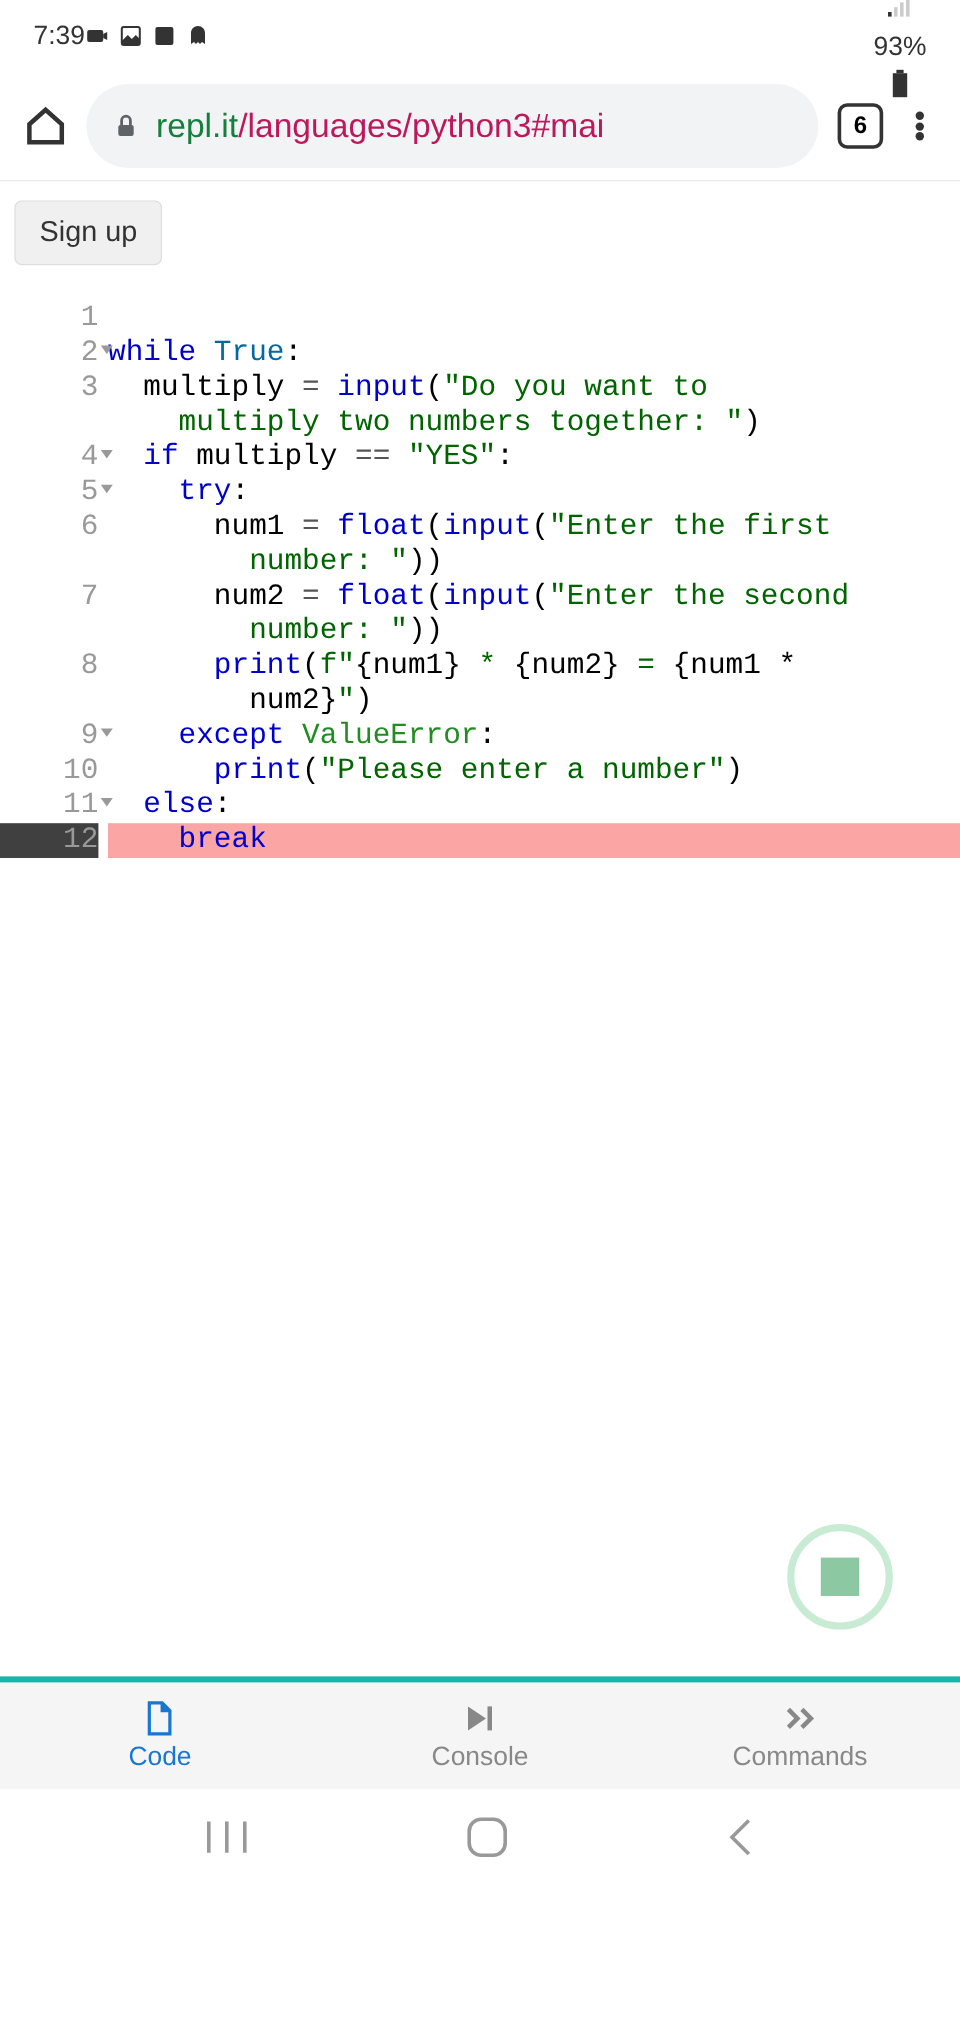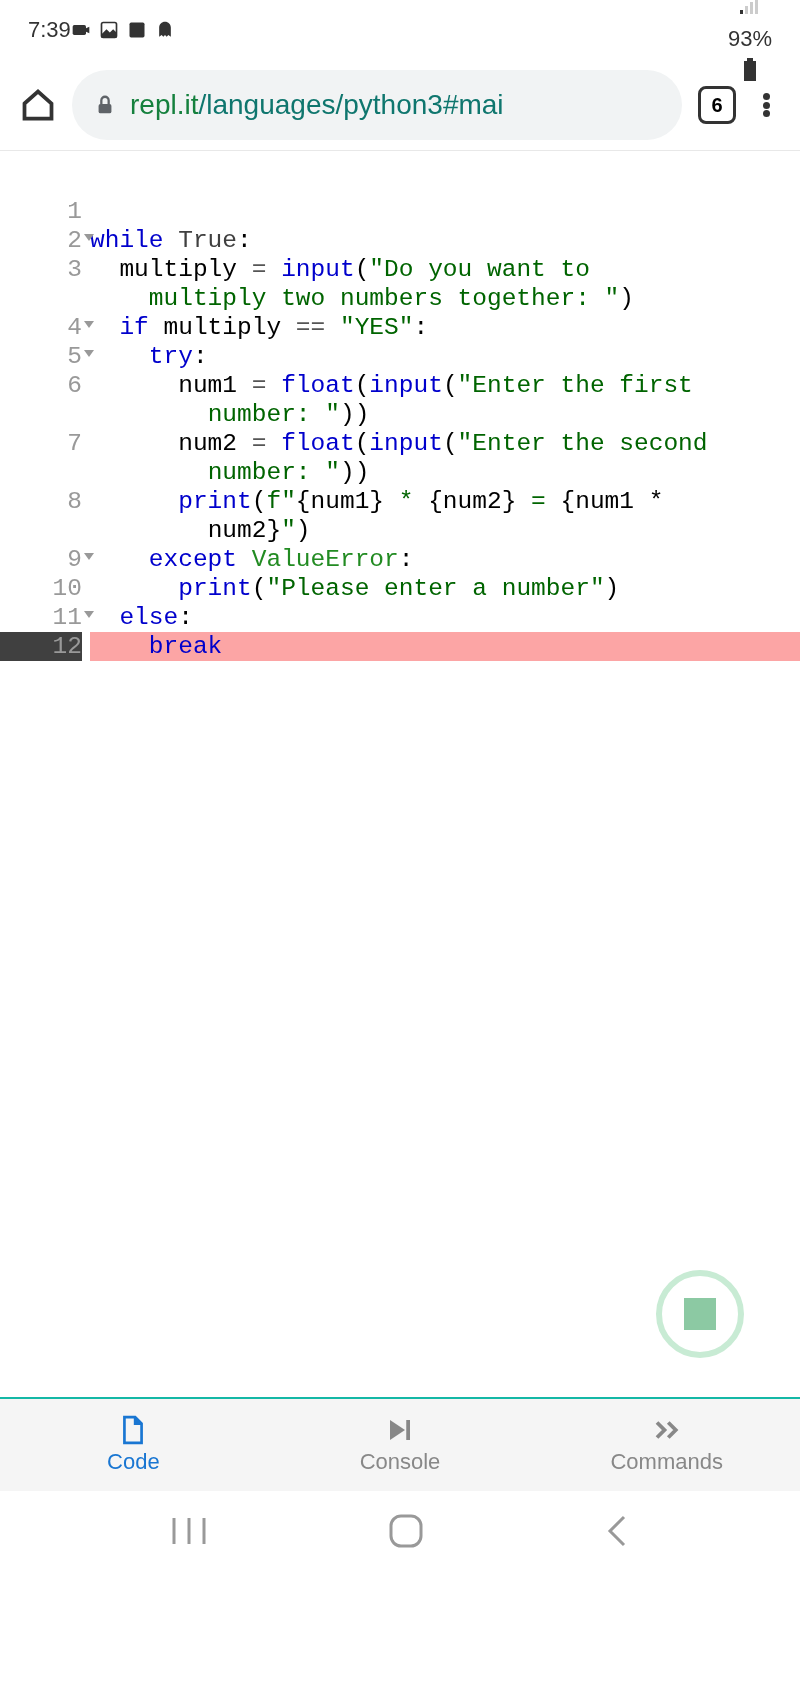--- a/index.html
+++ b/index.html
@@ -13,21 +13,21 @@
     .status-right { display: flex; align-items: center; gap: 6px; font-size: 22px; color: #333; flex-direction: column; }
     .tiny-icon { width: 20px; height: 20px; fill: #333; }
     
     
     .browser-bar { display: flex; align-items: center; gap: 16px; padding: 10px 20px; height: 90px; }
     .home-icon { width: 36px; height: 36px; }
     .url-bar { flex: 1; background: #f1f3f4; border-radius: 36px; display: flex; align-items: center; padding: 0 22px; height: 70px; gap: 14px; }
     .lock-icon { width: 22px; height: 22px; }
     .url-text { font-size: 28px; color: #333; white-space: nowrap; overflow: hidden; }
     .url-domain { color: #15803d; }
-    .url-path { color: #0f766e; }
+    .url-path { color: #be185d; }
     .tab-count { width: 38px; height: 38px; border: 3px solid #333; border-radius: 8px; display: flex; align-items: center; justify-content: center; font-size: 20px; font-weight: bold; }
     .more-icon { width: 28px; height: 28px; display: flex; flex-direction: column; justify-content: space-between; align-items: center; padding: 2px 0; }
     .more-dot { width: 7px; height: 7px; background: #333; border-radius: 50%; }
     
     
     .repl-header { display: flex; align-items: center; justify-content: space-between; padding: 16px 20px 16px 12px; border-top: 1px solid #e8e8e8; }
     .repl-brand { display: flex; align-items: center; gap: 0px; }
     .repl-logo { width: 72px; height: 72px; }
     .repl-title { font-size: 28px; color: #555; }
     .sign-up { background: #f0f0f0; border: 1px solid #ddd; border-radius: 6px; padding: 12px 20px; font-size: 24px; color: #333; }
@@ -43,32 +43,32 @@
     
     
     .editor { display: flex; font-family: 'Courier New', monospace; font-size: 24.5px; line-height: 29px; }
     .gutter { width: 90px; text-align: right; color: #999; padding-right: 8px; user-select: none; }
     .gutter-line { position: relative; height: 29px; }
     .fold-marker { position: absolute; right: -12px; top: 8px; border-left: 5px solid transparent; border-right: 5px solid transparent; border-top: 7px solid #999; }
     .code { flex: 1; white-space: pre; overflow: hidden; }
     .code-line { height: 29px; }
     .hl { background: #fca5a5; }
     .kw { color: #0000cc; }
-    .lit { color: #404040; }
+    .lit { color: #0369a1; }
     .nm { color: #228b22; }
     .fn { color: #0000cc; }
     .str { color: #006400; }
     .op { color: #555; }
     
     
     .stop-btn { position: absolute; right: 56px; top: 1270px; width: 88px; height: 88px; border-radius: 50%; background: #fff; border: 6px solid #c8ebd4; display: flex; align-items: center; justify-content: center; }
     .stop-square { width: 32px; height: 32px; background: #8cc9a3; }
     
     
-    .bottom-tabs { position: absolute; top: 1397px; left: 0; right: 0; display: flex; background: #f5f5f5; border-top: 2px solid #14b8a6; height: 94px; }
+    .bottom-tabs { position: absolute; top: 1397px; left: 0; right: 0; display: flex; background: #f5f5f5; border-top: 5px solid #14b8a6; height: 94px; }
     .btab { flex: 1; display: flex; flex-direction: column; align-items: center; justify-content: center; gap: 4px; font-size: 22px; color: #888; }
     .btab.active { color: #1976d2; }
     .btab-icon { width: 30px; height: 30px; }
     
     
     .android-nav { position: absolute; top: 1491px; left: 0; right: 0; height: 80px; display: flex; align-items: center; justify-content: space-around; padding: 0 80px; }
     .nav-icon { color: #888; }
   </style>
 </head>
 <body>
@@ -130,20 +130,21 @@
     <span>6</span>
   </div>
   <div class="more-icon">
     <div class="more-dot"></div>
       <div class="more-dot"></div>
       <div class="more-dot"></div>
   </div>
 </div>
 
 <div class="repl-header">
+  <button class="sign-up">Sign up</button>
 </div>
 
 <div class="file-bar">
 </div>
 
 <div class="editor">
   <div class="gutter" id="gutter">
       <div class="gutter-line">1</div>
       <div class="gutter-line">2<div class="fold-marker"></div></div>
       <div class="gutter-line">3</div>

